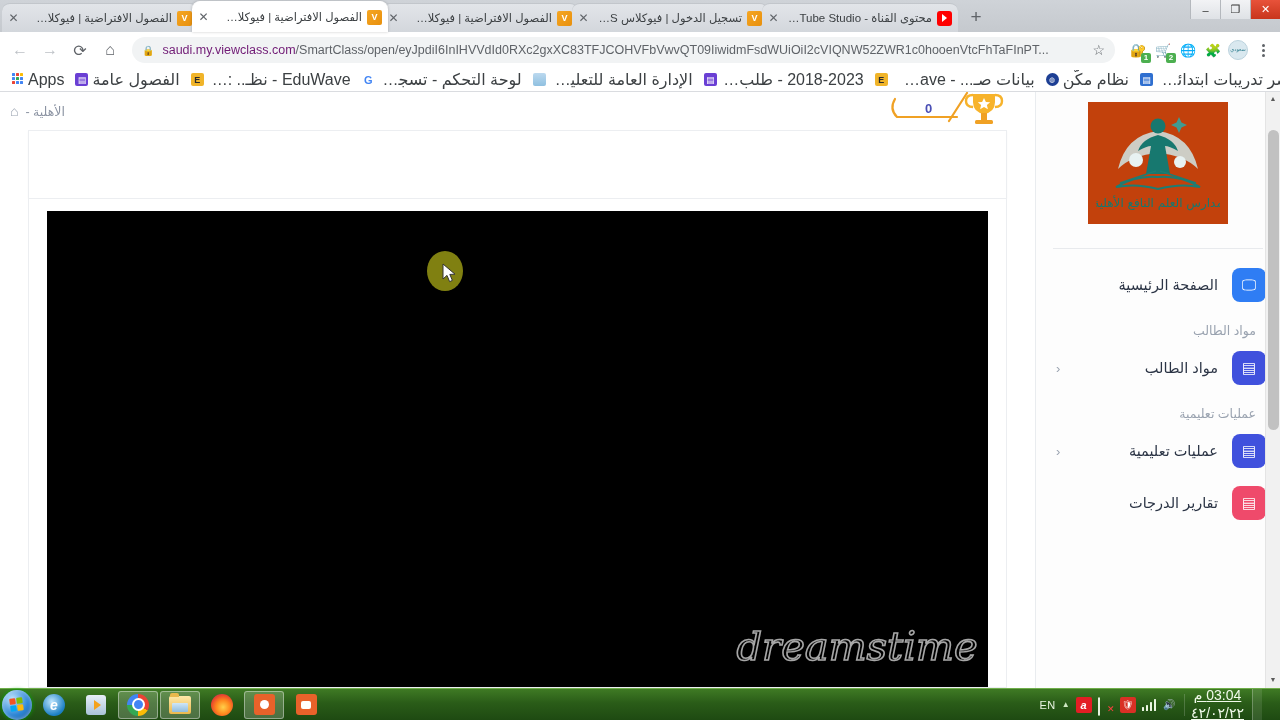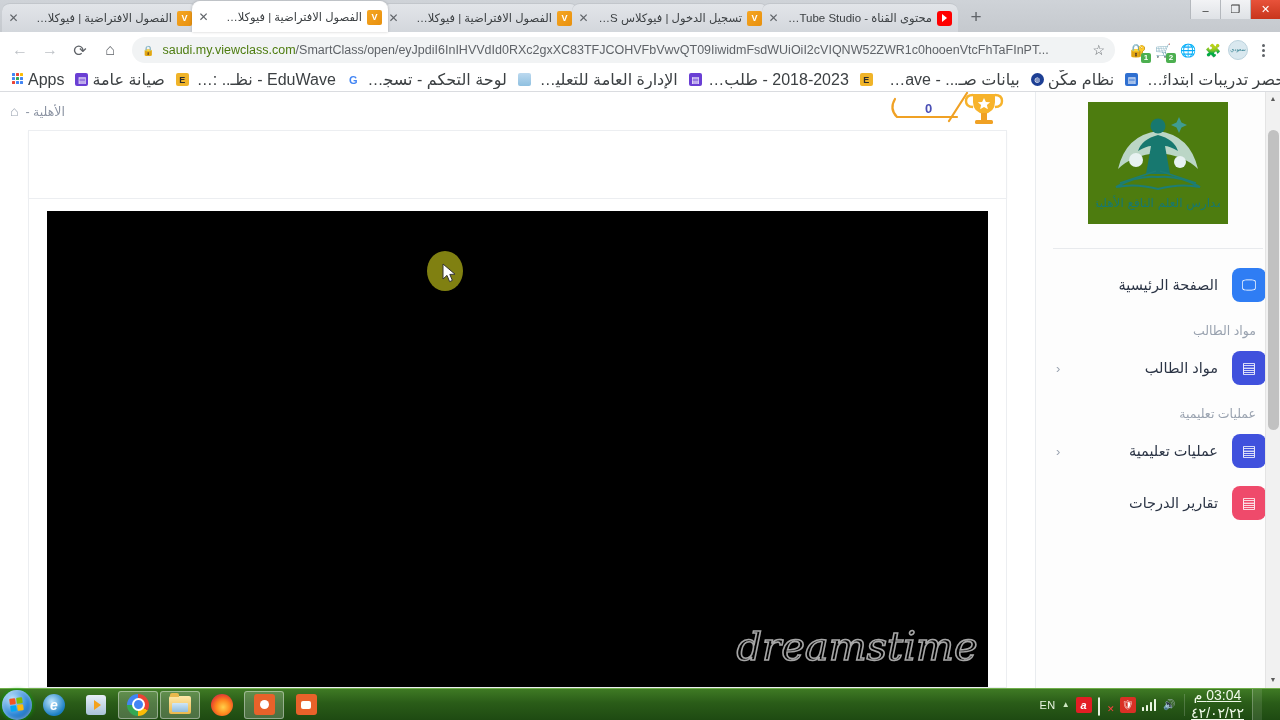--- a/index.html
+++ b/index.html
@@ -75,21 +75,21 @@
   .omnibox {
     flex: 1; height: 26px; background: #f1f3f4; border-radius: 13px;
     display: flex; align-items: center; padding: 0 10px; margin: 0 6px; gap: 8px;
     direction: ltr; overflow: hidden;
   }
   .lock-ico { font-size: 10px; color: #5f6368; }
   .url {
     flex: 1; font-size: 12.5px; color: #202124; white-space: nowrap;
     overflow: hidden; text-overflow: ellipsis; direction: ltr;
   }
-  .url .host { color: #4d7c0f; }
+  .url .host { color: #701a75; }
   .url .path { color: #5f6368; }
   .star { font-size: 14px; color: #5f6368; }
   .ext-area { display: flex; align-items: center; gap: 3px; padding-left: 4px; }
   .ext { width: 22px; height: 22px; position: relative; display: flex; align-items: center; justify-content: center; font-size: 13px; }
   .ext .badge {
     position: absolute; right: -2px; bottom: -2px; background: #4caf50; color: #fff;
     font-size: 8px; line-height: 9px; min-width: 10px; height: 10px; border-radius: 2px;
     text-align: center; font-weight: bold; padding: 0 1px;
   }
   .avatar-ext {
@@ -127,21 +127,21 @@
   
   .viewport { flex: 1; position: relative; background: #fff; overflow: hidden; display: flex; direction: rtl; }
 
   
   .sidebar {
     width: 245px; flex: 0 0 245px; background: #fdfdfd; border-left: 1px solid #e9ecef;
     display: flex; flex-direction: column; align-items: center;
     padding-top: 6px; position: relative; z-index: 2;
   }
   .logo-box {
-    width: 140px; height: 122px; background: #4d7c0f; display: flex;
+    width: 140px; height: 122px; background: #c2410c; display: flex;
     align-items: center; justify-content: center; margin-top: 4px;
   }
   .site-title {
     font-size: 16.5px; color: #2f3a4a; font-weight: bold; text-align: center;
     line-height: 1.55; padding: 16px 24px 0; width: 100%;
   }
   .sep { width: 86%; height: 1px; background: #e8eaed; margin: 24px 0 10px; }
   .nav-item {
     width: 100%; display: flex; align-items: center; justify-content: flex-start;
     padding: 9px 14px 9px 20px; gap: 14px; direction: rtl; cursor: pointer;
@@ -352,21 +352,21 @@
           <i></i>
           <i></i>
           <i></i>
           <i></i>
           <i></i>
         </span>
       <span class="lbl" style="direction:ltr">Apps</span>
     </div>
     <div class="bm">
       <span class="bm-ico ic-purple">▤</span>
-      <span class="lbl">صيانة عامة</span>
+      <span class="lbl">الفصول عامة</span>
     </div>
     <div class="bm">
       <span class="bm-ico ic-edu">E</span>
       <span class="lbl">EduWave - نظـ.. :: دخول</span>
     </div>
     <div class="bm">
       <span class="bm-ico ic-g">G</span>
       <span class="lbl">لوحة التحكم - تسجيل الدخول</span>
     </div>
     <div class="bm">

